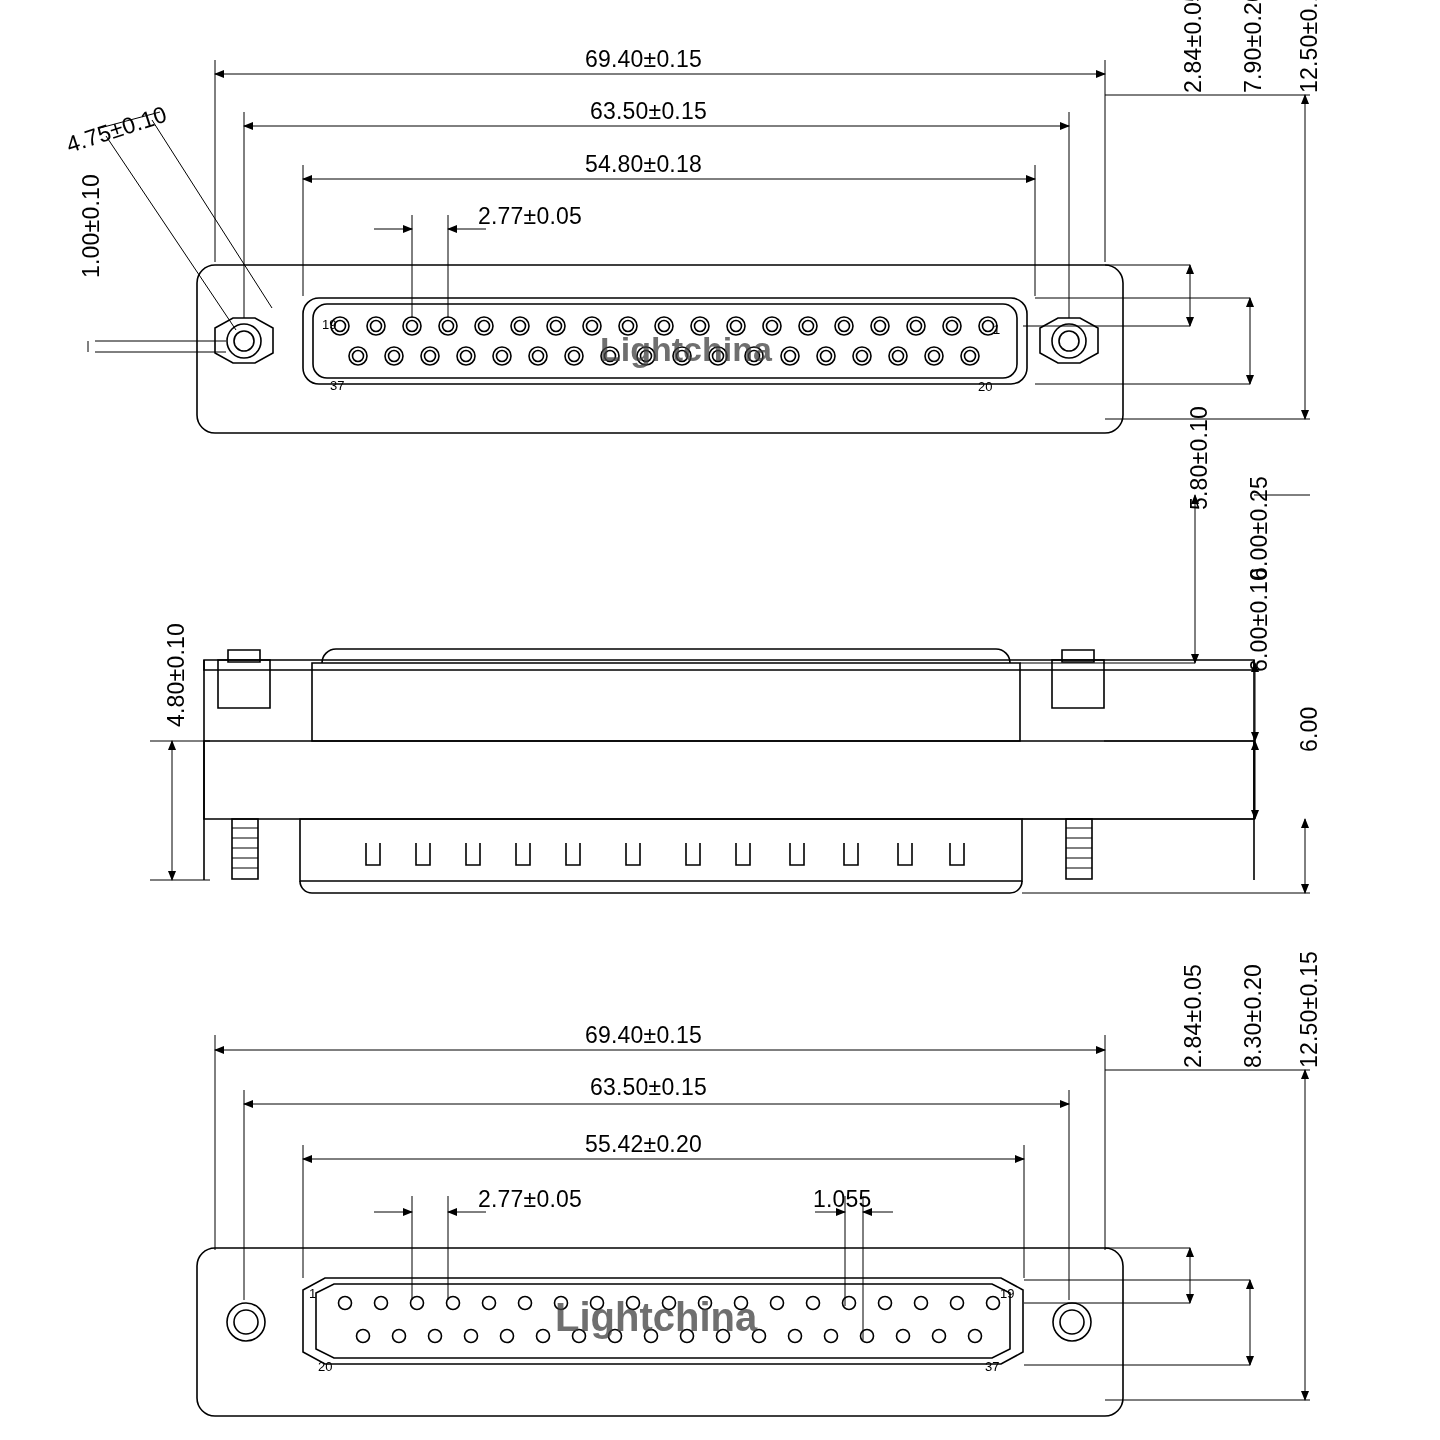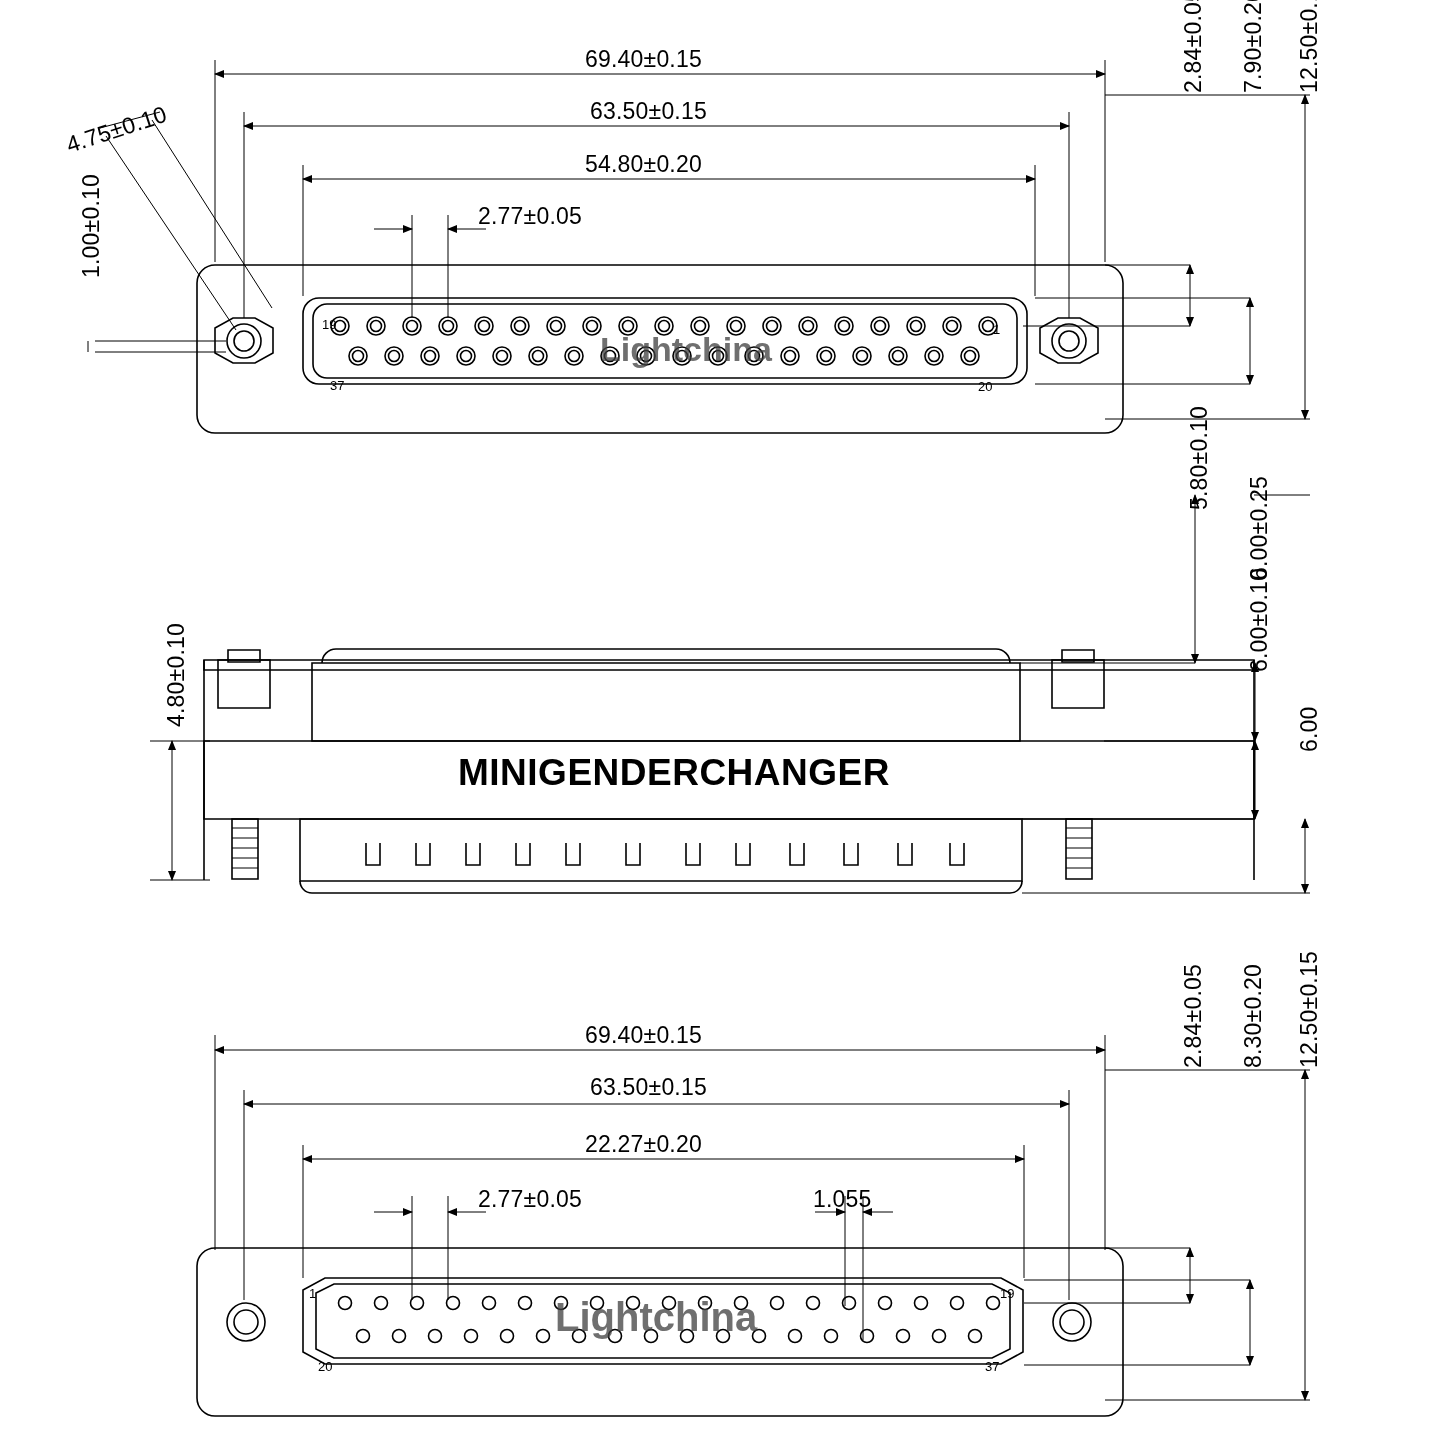--- a/index.html
+++ b/index.html
@@ -368,43 +368,42 @@
         <circle cx="975" cy="1336" r="6.5"></circle>
       </g>
     </g>
   </svg>
 
   <div class="watermark" style="left:600px; top:330px; font-size:34px;">Lightchina</div>
   <div class="watermark" style="left:555px; top:1295px; font-size:40px;">Lightchina</div>
 
   <div class="dimtext" style="left:585px; top:46px;">69.40±0.15</div>
   <div class="dimtext" style="left:590px; top:98px;">63.50±0.15</div>
-  <div class="dimtext" style="left:585px; top:151px;">54.80±0.20</div>
+  <div class="dimtext" style="left:585px; top:151px;">54.80±0.18</div>
   <div class="dimtext" style="left:478px; top:203px;">2.77±0.05</div>
   <div class="dimtext" style="left:63px; top:133px; transform:rotate(-18deg); transform-origin:left top;">4.75±0.10</div>
   <div class="dimtext vert" style="left:78px; top:278px;">1.00±0.10</div>
   <div class="dimtext vert" style="left:1180px; top:93px;">2.84±0.05</div>
   <div class="dimtext vert" style="left:1240px; top:93px;">7.90±0.20</div>
   <div class="dimtext vert" style="left:1296px; top:93px;">12.50±0.15</div>
 
   <div class="pinnum" style="left:322px; top:305px;">19</div>
   <div class="pinnum" style="left:993px; top:310px;">1</div>
   <div class="pinnum" style="left:330px; top:366px;">37</div>
   <div class="pinnum" style="left:978px; top:367px;">20</div>
 
-  <div class="brandlabel" style="left:458px; top:752px;">MINIGENDERCHANGER</div>
   <div class="dimtext vert" style="left:163px; top:727px;">4.80±0.10</div>
   <div class="dimtext vert" style="left:1186px; top:510px;">5.80±0.10</div>
   <div class="dimtext vert" style="left:1246px; top:580px;">6.00±0.25</div>
   <div class="dimtext vert" style="left:1246px; top:672px;">6.00±0.10</div>
   <div class="dimtext vert" style="left:1296px; top:752px;">6.00</div>
 
   <div class="dimtext" style="left:585px; top:1022px;">69.40±0.15</div>
   <div class="dimtext" style="left:590px; top:1074px;">63.50±0.15</div>
-  <div class="dimtext" style="left:585px; top:1131px;">22.27±0.20</div>
+  <div class="dimtext" style="left:585px; top:1131px;">55.42±0.20</div>
   <div class="dimtext" style="left:478px; top:1186px;">2.77±0.05</div>
   <div class="dimtext" style="left:813px; top:1186px;">1.055</div>
   <div class="dimtext vert" style="left:1180px; top:1068px;">2.84±0.05</div>
   <div class="dimtext vert" style="left:1240px; top:1068px;">8.30±0.20</div>
   <div class="dimtext vert" style="left:1296px; top:1068px;">12.50±0.15</div>
 
   <div class="pinnum" style="left:309px; top:1274px;">1</div>
   <div class="pinnum" style="left:1000px; top:1274px;">19</div>
   <div class="pinnum" style="left:318px; top:1347px;">20</div>
   <div class="pinnum" style="left:985px; top:1347px;">37</div>

